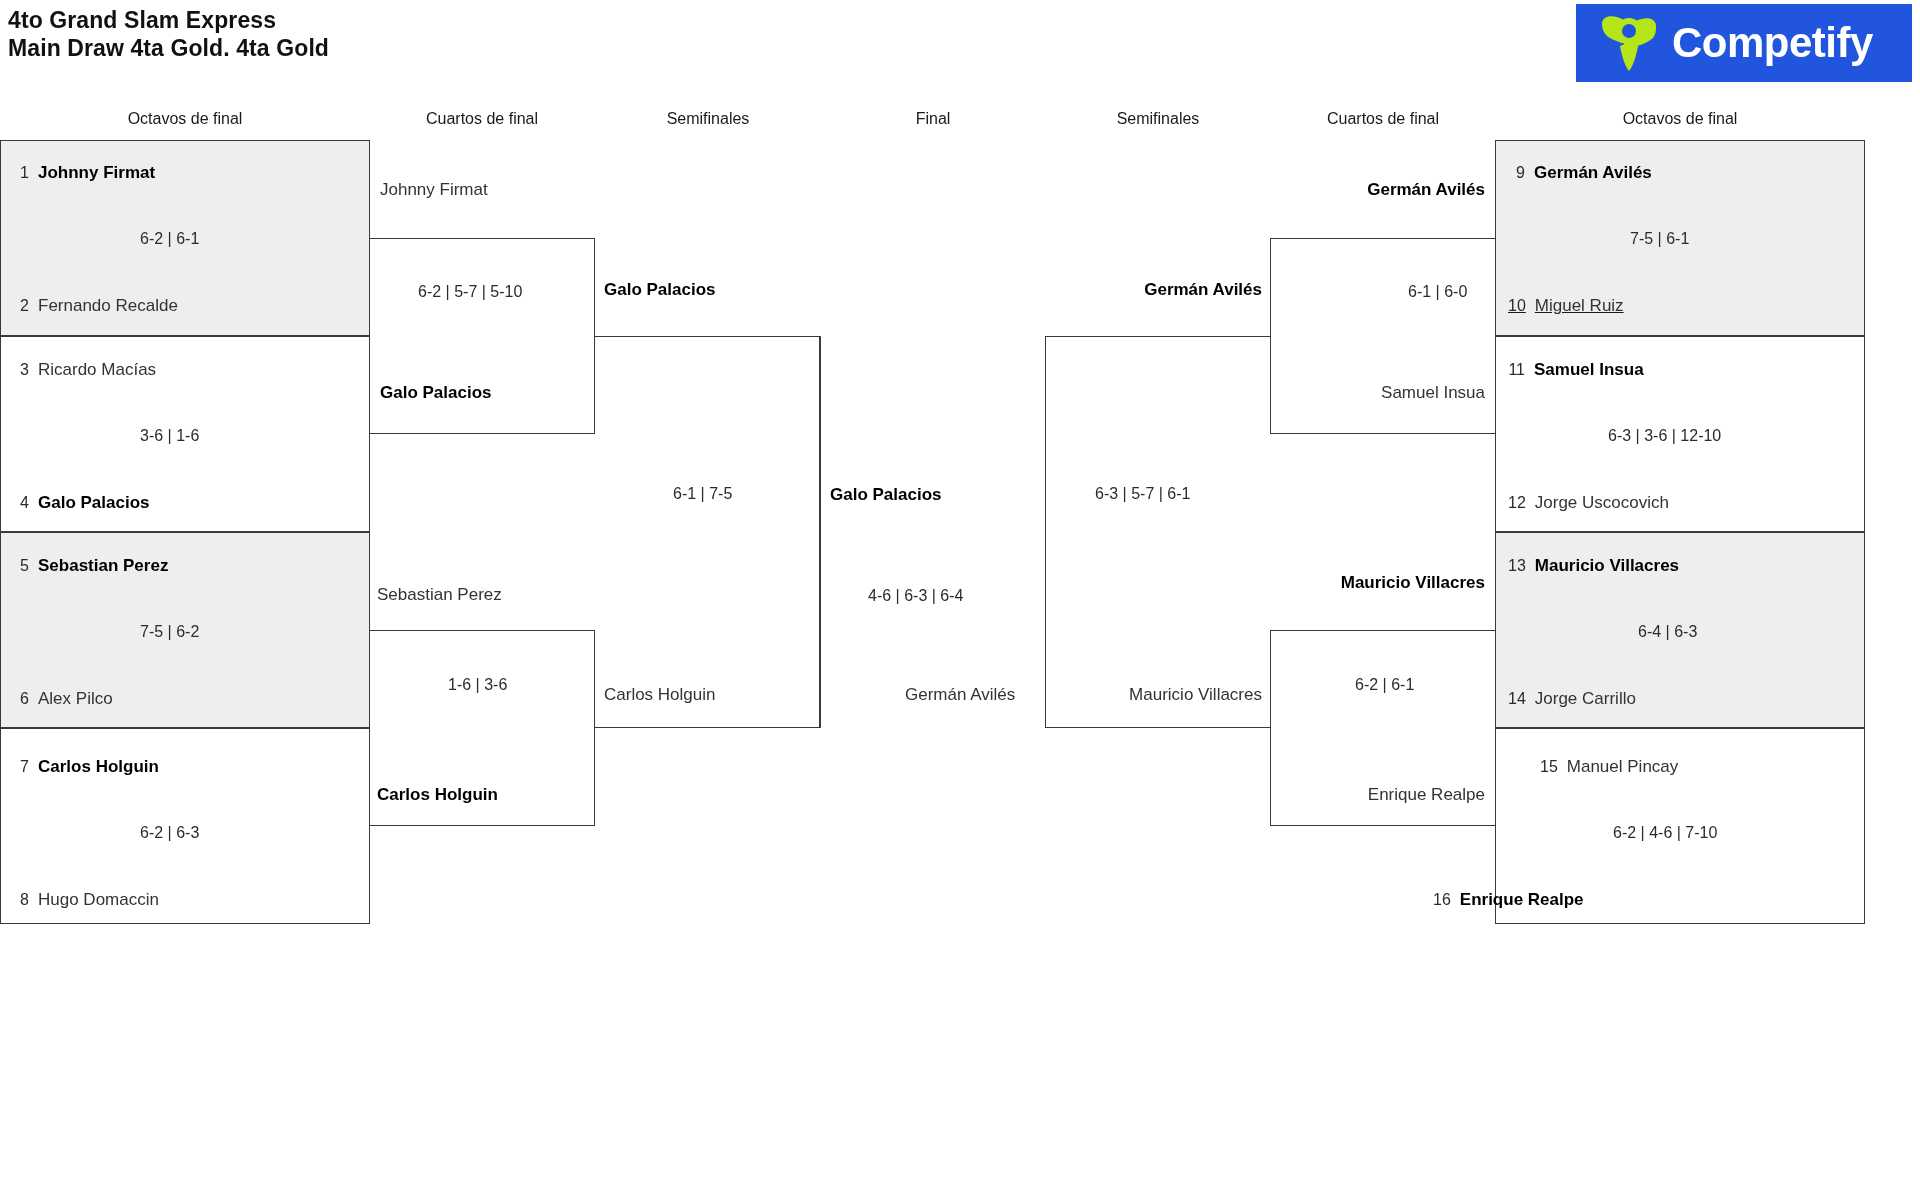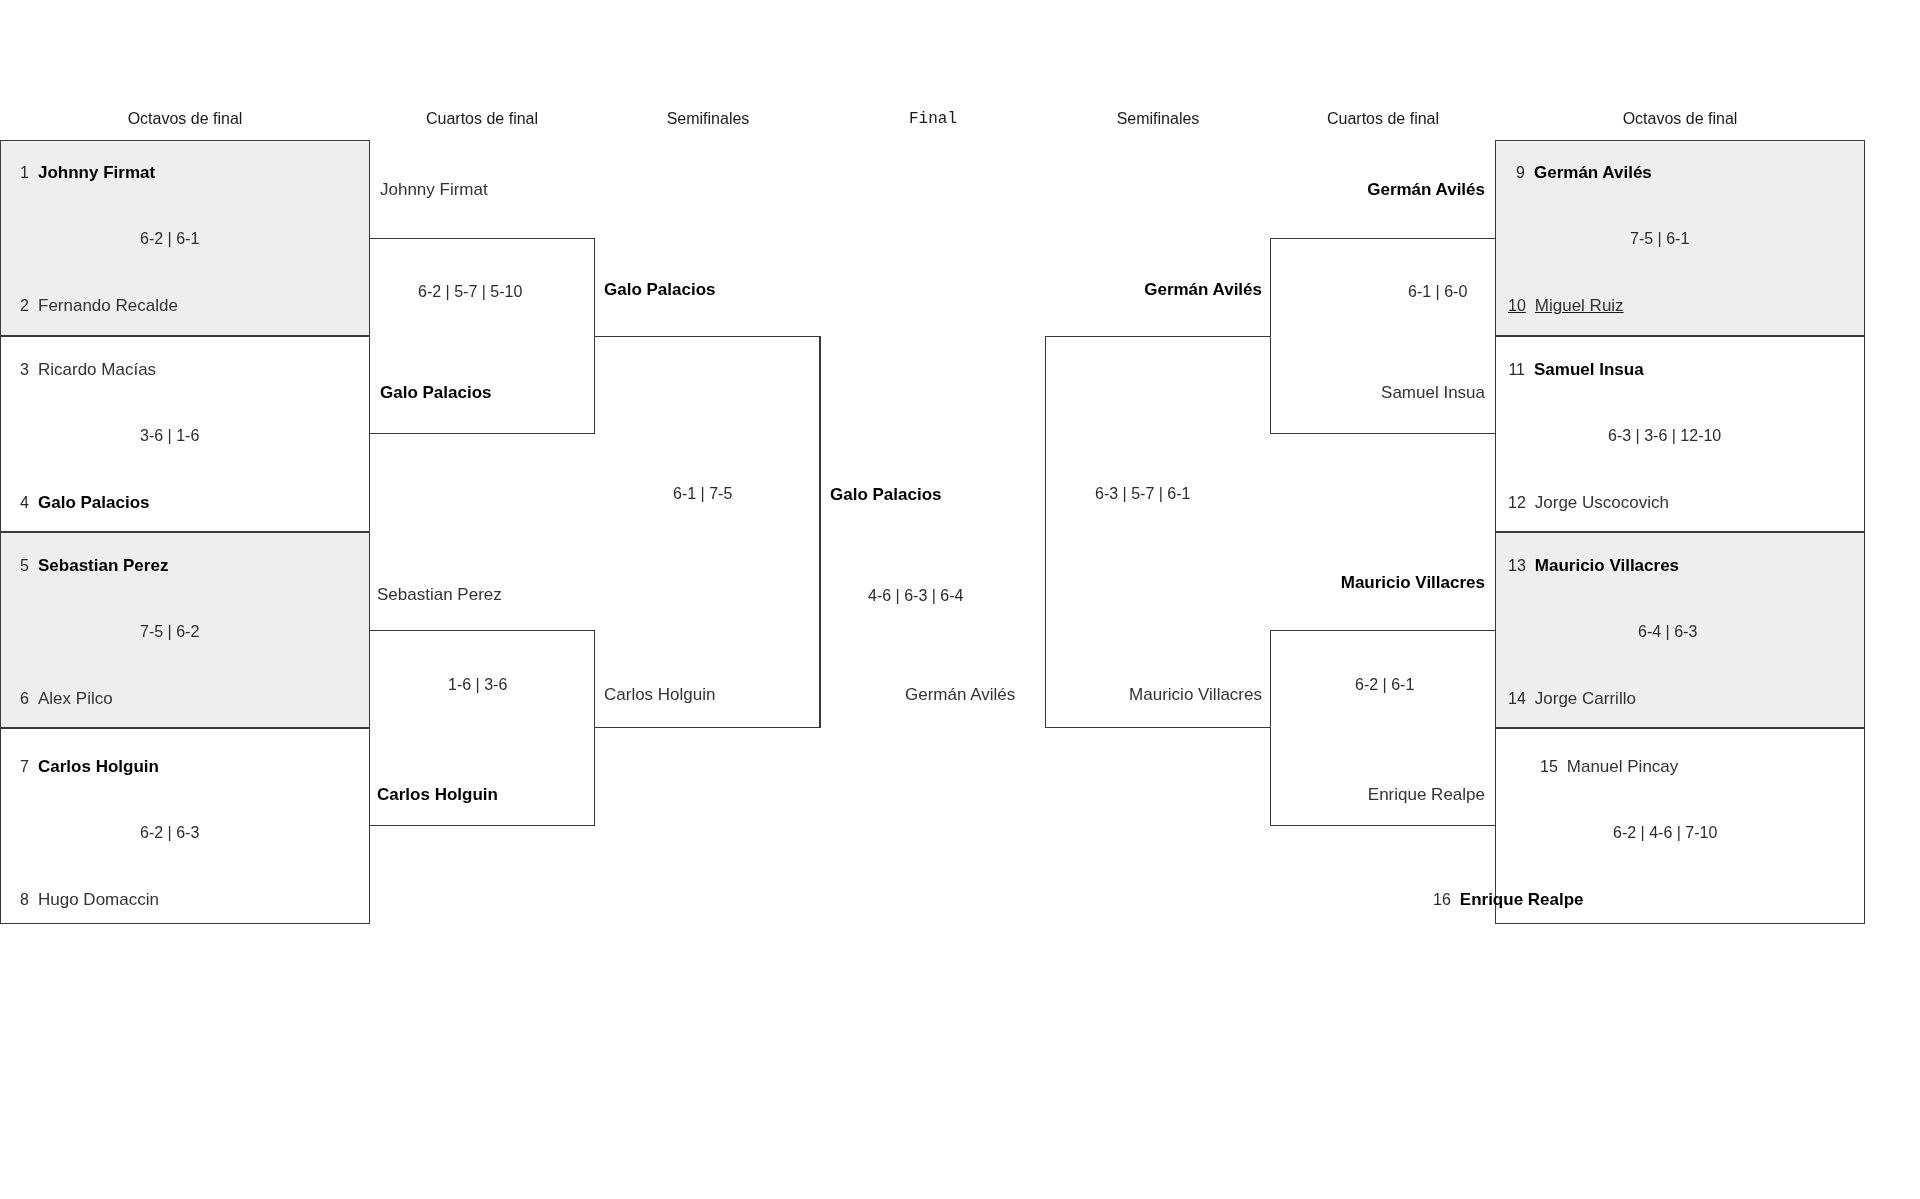--- a/index.html
+++ b/index.html
@@ -105,26 +105,40 @@
     white-space: nowrap;
     color: #1a1a1a;
   }
   .pname.r { transform: translateX(-100%); }
 </style>
 </head>
 <body>
 
 <div id="root">
 
-
+  <div class="title-block">
+    <div class="title-line">4to Grand Slam Express</div>
+    <div class="title-line">Main Draw 4ta Gold. 4ta Gold</div>
+  </div>
+
+  <div class="brand-logo">
+    <svg class="brand-mark" viewBox="0 0 62 58">
+      <path d="M4 10 C4 2, 14 0, 24 5 C34 10, 40 20, 38 33 C30 30, 16 28, 9 22 C5 18, 4 14, 4 10 Z" fill="#b4e619"></path>
+      <path d="M58 12 C58 4, 48 2, 38 7 C28 13, 24 24, 27 36 C35 33, 49 30, 55 24 C58 20, 58 16, 58 12 Z" fill="#b4e619"></path>
+      <path d="M22 32 C22 32, 25 50, 31 57 C37 50, 40 32, 40 32 C34 29, 28 29, 22 32 Z" fill="#b4e619"></path>
+      <circle cx="31" cy="17" r="13" fill="#b4e619"></circle>
+      <circle cx="31" cy="17" r="7" fill="#2255dd"></circle>
+    </svg>
+    <div class="brand-text">Competify</div>
+  </div>
 
   <div class="round-label" style="left:185px; top:110px;">Octavos de final</div>
   <div class="round-label" style="left:482px; top:110px;">Cuartos de final</div>
   <div class="round-label" style="left:708px; top:110px;">Semifinales</div>
-  <div class="round-label" style="left:933px; top:110px;font-family:Liberation Mono, monospace;">Final</div>
+  <div class="round-label" style="left:933px; top:110px;">Final</div>
   <div class="round-label" style="left:1158px; top:110px;">Semifinales</div>
   <div class="round-label" style="left:1383px; top:110px;">Cuartos de final</div>
   <div class="round-label" style="left:1680px; top:110px;">Octavos de final</div>
 
   <div class="r16-box shaded" style="left:0px; top:140px; width:370px; height:196px;"></div>
   <div class="seed-row left" style="top:163px;">
     <span class="seed-num">1</span>
     <span class="seed-name winner">Johnny Firmat</span>
   </div>
   <div class="score" style="left:140px; top:230px;">6-2 | 6-1</div>

